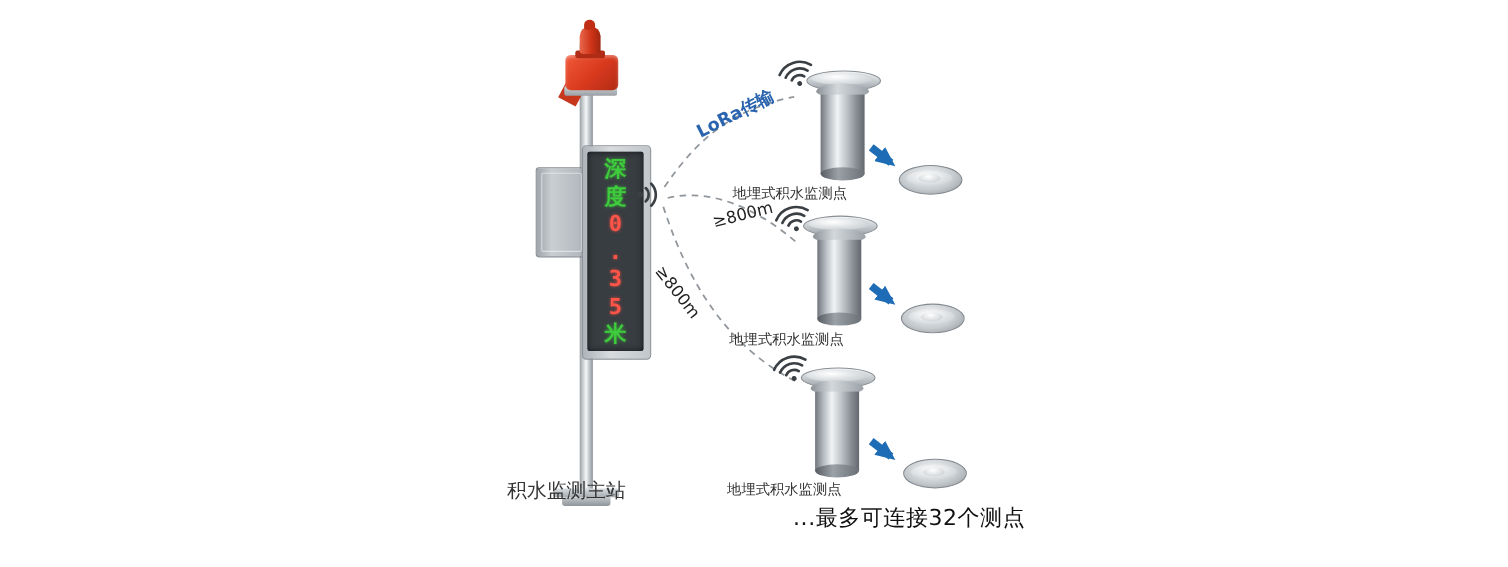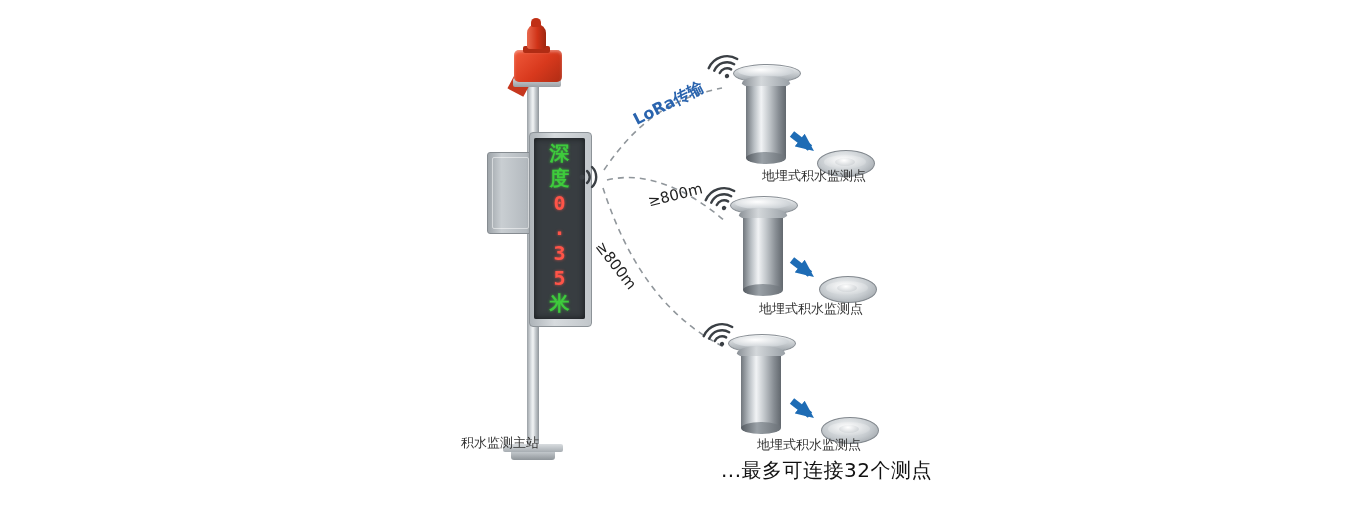--- a/index.html
+++ b/index.html
@@ -63,22 +63,22 @@
   .disc{width:56px;height:25px;}
   .dk1{left:817px;top:150px;} .dk2{left:819px;top:276px;} .dk3{left:821px;top:417px;}
   .disc .outer{position:absolute;left:0;top:0;width:56px;height:25px;border-radius:50%;
         border:1px solid #82888e;background:radial-gradient(ellipse at 45% 35%,#f4f6f7,#c6cbcf 55%,#8f959b);}
   .disc .inner{position:absolute;left:7px;top:5px;width:42px;height:14px;border-radius:50%;
         background:radial-gradient(ellipse at 45% 35%,#ffffff,#d4d8db 70%,#aab0b5);}
   .disc .dome{position:absolute;left:18px;top:8px;width:20px;height:8px;border-radius:50%;
         background:radial-gradient(ellipse at 45% 30%,#ffffff,#c2c7cb);}
 
   
-  .station-label{left:461px;top:434px;font-size:13px;color:#333;white-space:nowrap;text-align:center;}
-  .sensor-label{width:200px;text-align:right;font-size:13px;color:#333;white-space:nowrap;}
+  .station-label{left:461px;top:434px;font-size:18px;color:#333;white-space:nowrap;text-align:center;}
+  .sensor-label{width:200px;text-align:left;font-size:13px;color:#333;white-space:nowrap;}
   .sl1{left:666px;top:167px;} .sl2{left:663px;top:300px;} .sl3{left:661px;top:436px;}
   .link-label{font-size:15px;color:#222;transform-origin:0 0;white-space:nowrap;}
   .lora{left:630px;top:112px;font-size:16px;font-weight:bold;color:#2a64ae;transform:rotate(-27deg);}
   .dist1{left:646px;top:193px;transform:rotate(-14deg);}
   .dist2{left:606px;top:238px;transform:rotate(52deg);}
   .footer-note{left:652px;top:457px;width:280px;text-align:right;font-size:20px;color:#111;
         font-weight:500;letter-spacing:.5px;}
 
   svg.overlay{position:absolute;left:0;top:0;pointer-events:none;}
 </style>

